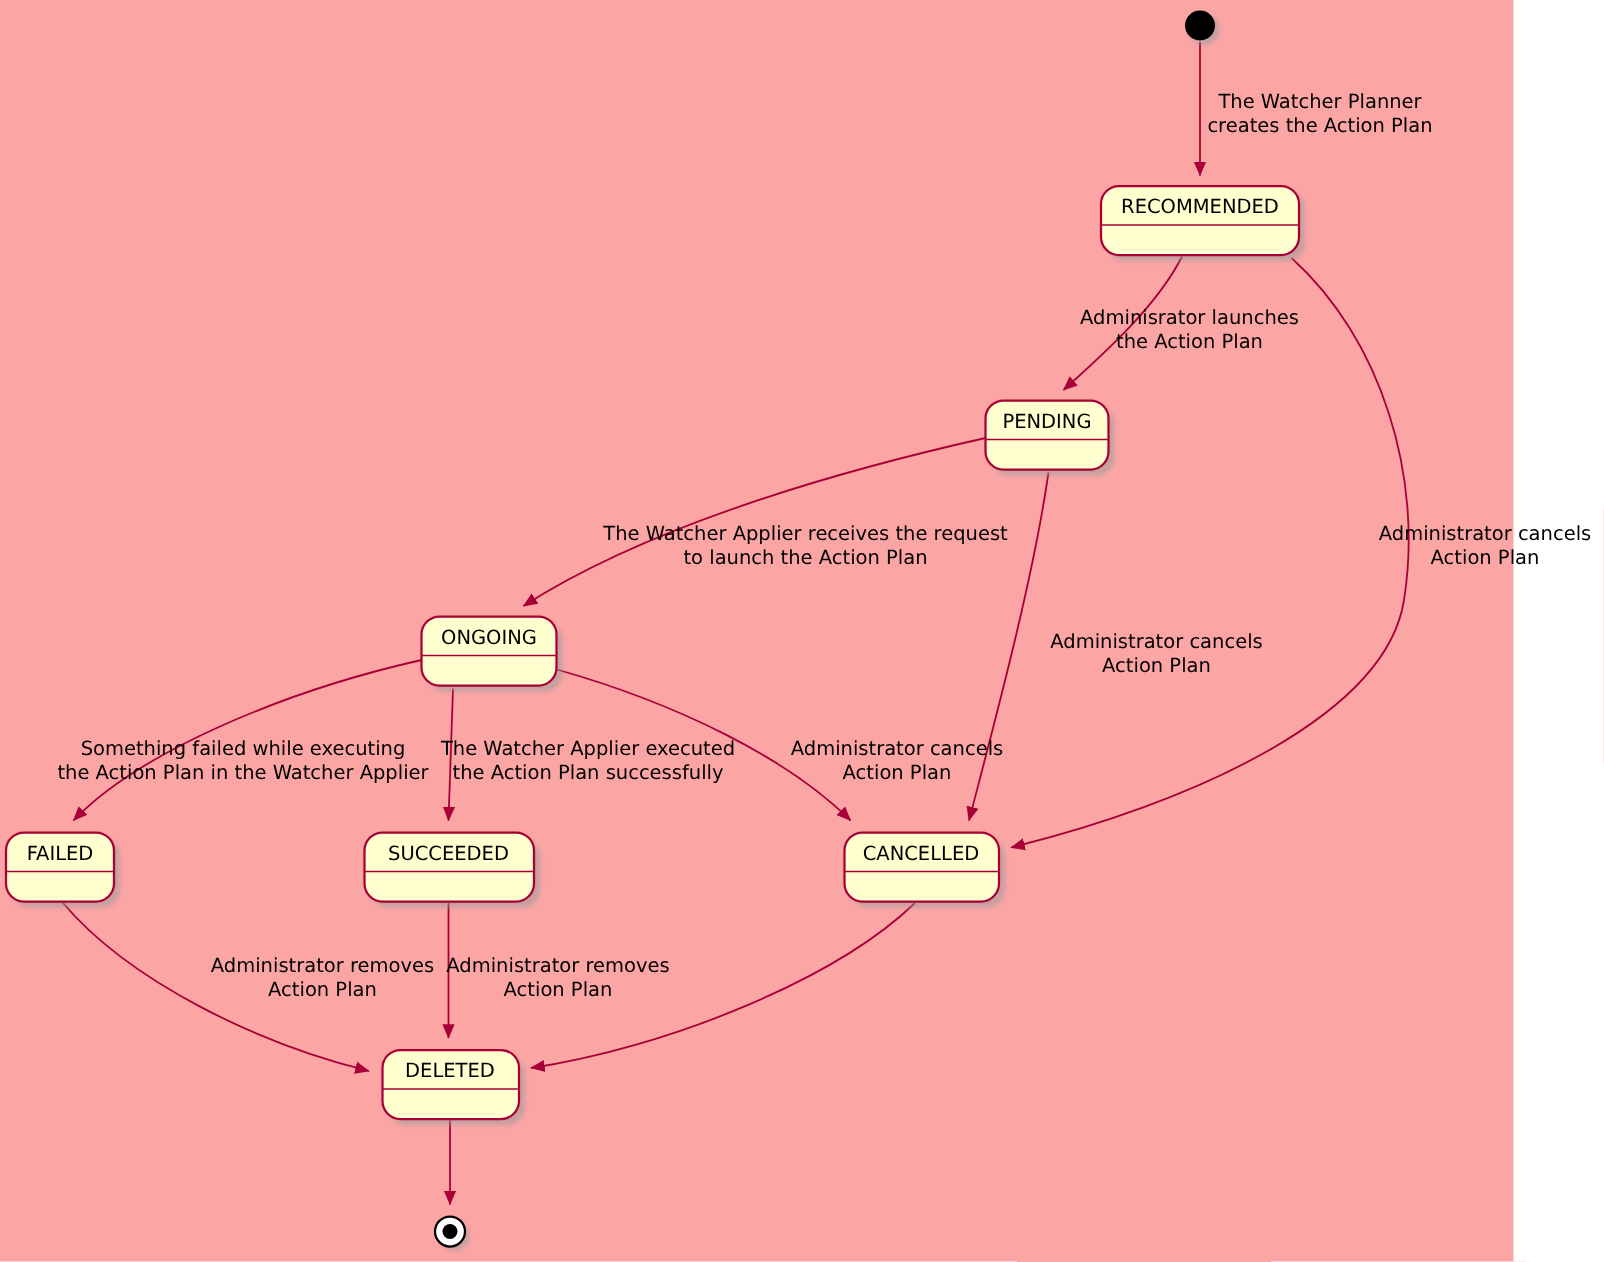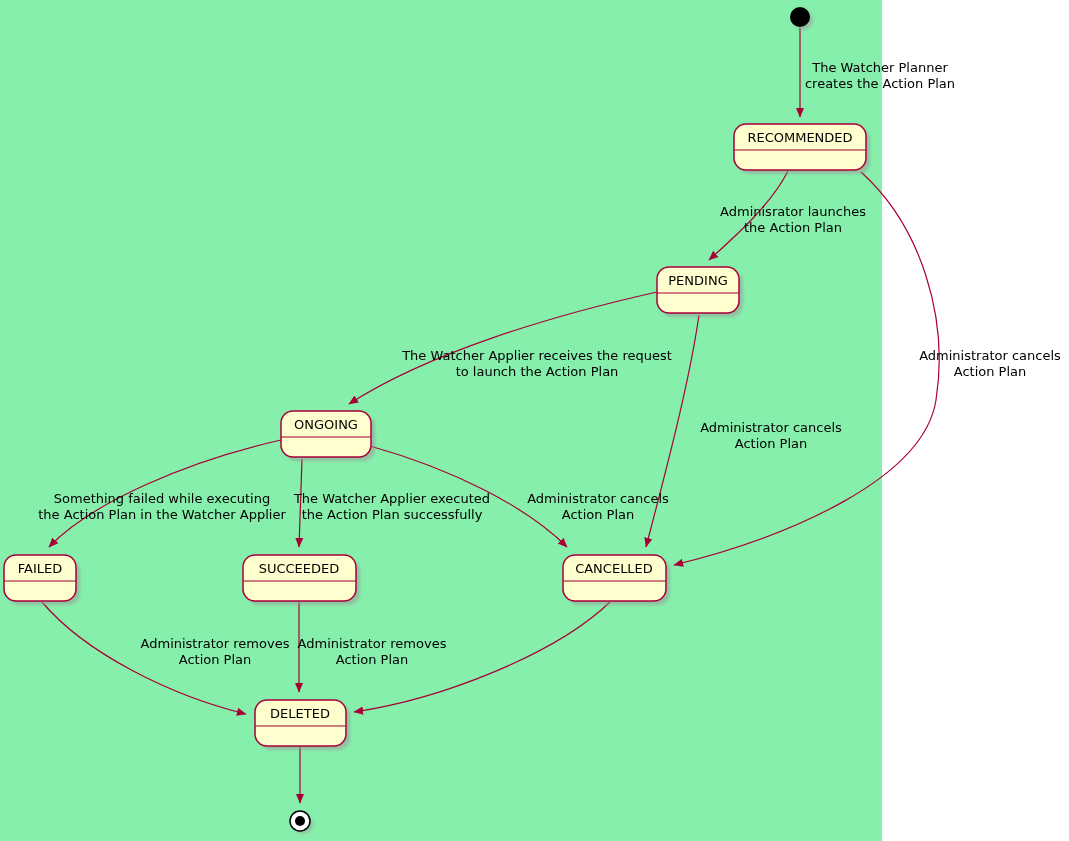--- a/index.html
+++ b/index.html
@@ -1,16 +1,16 @@
 <!DOCTYPE html>
 <html><head>
 <meta charset="utf-8">
 <style>
   html, body { margin: 0; padding: 0; background: #ffffff; }
-  .page { width: 882px; height: 841px; position: relative; background: #86efac; }
+  .page { width: 1009px; height: 841px; position: relative; background: #fca5a5; }
   svg { display: block; font-family: "DejaVu Sans", sans-serif; }
   .state-shadow { fill: #9a9a9a; opacity: 0.55; }
   .state-box { fill: #FEFECE; stroke: #A80036; stroke-width: 1.5; }
   .state-sep { stroke: #A80036; stroke-width: 1; }
   .state-title { font-size: 13px; fill: #000000; text-anchor: middle; }
   .edge { fill: none; stroke: #A80036; stroke-width: 1.2; }
   .edge-label { font-size: 13px; fill: #000000; text-anchor: middle; }
   .node-shadow { fill: #9a9a9a; opacity: 0.55; }
   .initial-node { fill: #000000; }
   .final-ring { fill: #ffffff; stroke: #000000; stroke-width: 1.5; }

